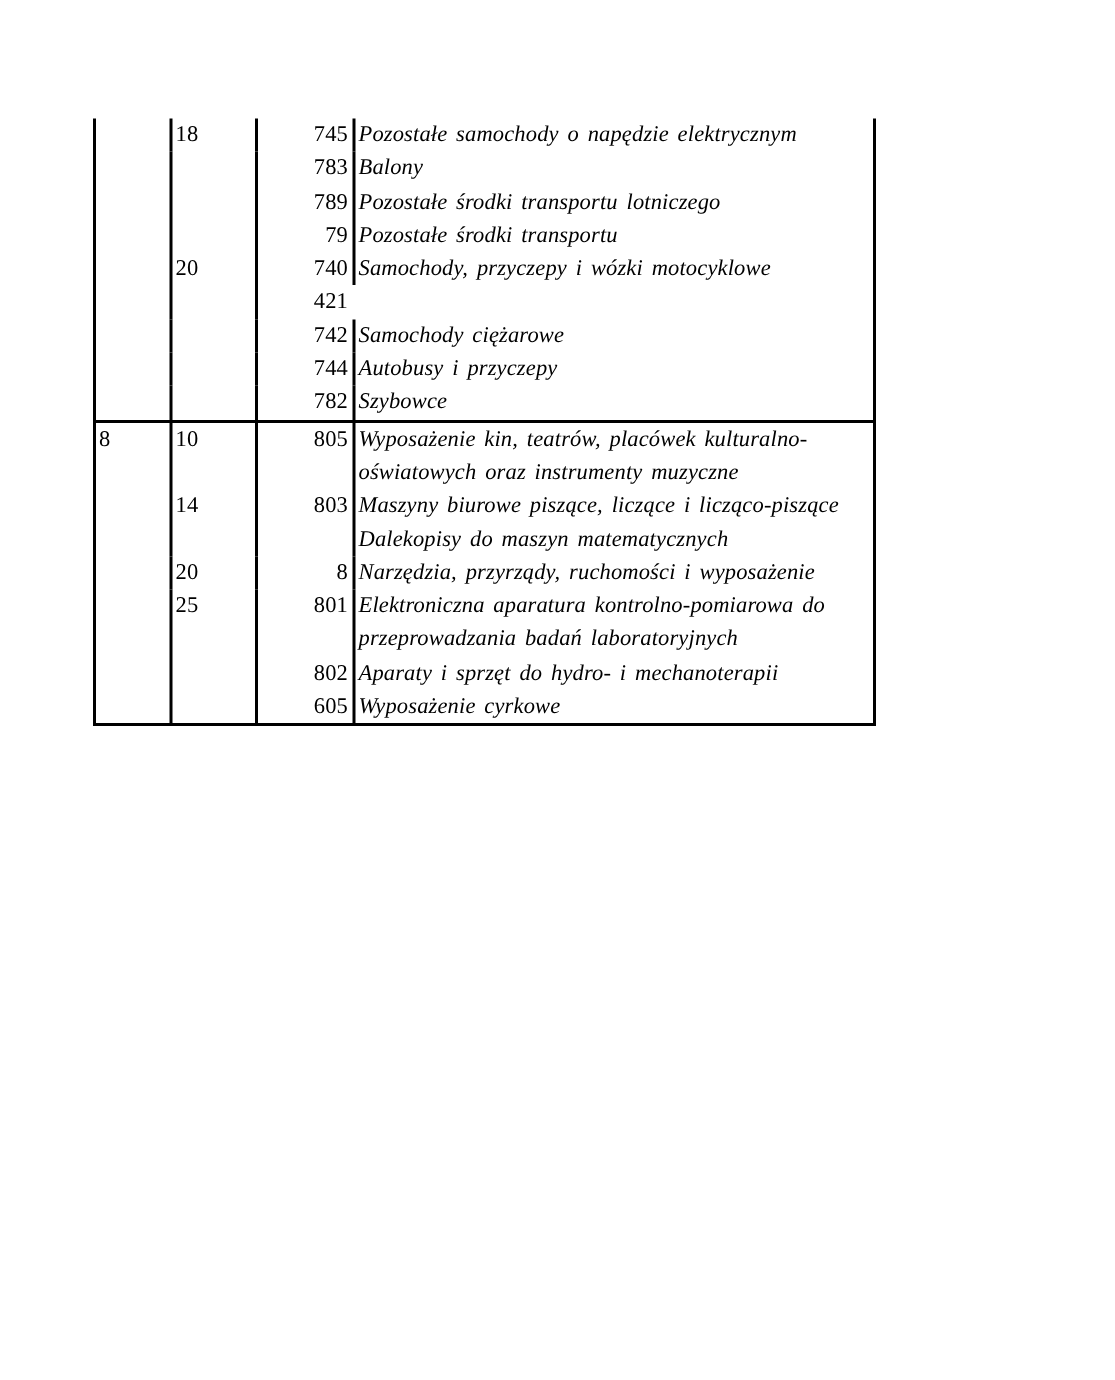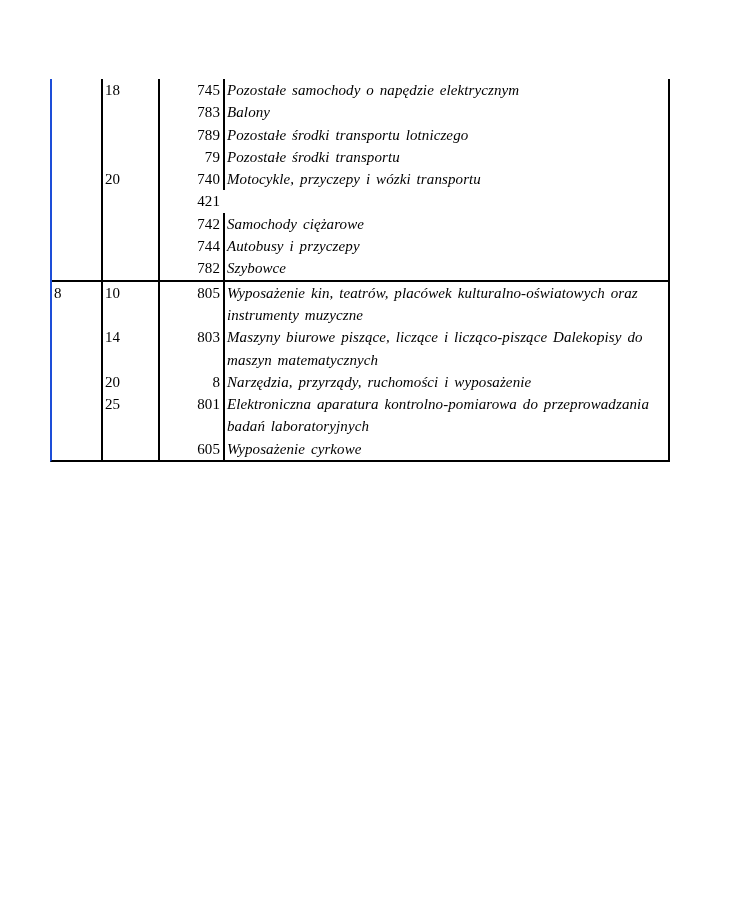--- a/index.html
+++ b/index.html
@@ -7,24 +7,24 @@
   body {
     width: 743px;
     height: 920px;
     position: relative;
     font-family: "Liberation Serif", "DejaVu Serif", serif;
     color: #000000;
     overflow: hidden;
   }
   .doc-table {
     position: absolute;
-    left: 50px;
+    left: 62px;
     top: 79px;
-    width: 620px;
-    border-left: 2px solid #1d4ed8;
+    width: 522px;
+    border-left: 2px solid #000000;
     border-right: 2px solid #000;
     border-bottom: 2px solid #000;
     border-top: none;
     background: #fff;
   }
   .section { width: 100%; }
   .section + .section { border-top: 2px solid #000; }
   .row { display: flex; align-items: stretch; width: 100%; }
   .cell {
     font-size: 15px;
@@ -66,21 +66,21 @@
     <div class="row">
       <div class="cell c-group"></div>
       <div class="cell c-rate"><span></span></div>
       <div class="cell c-sym"><span>79</span></div>
       <div class="cell c-desc"><span>Pozostałe środki transportu</span></div>
     </div>
     <div class="row">
       <div class="cell c-group"></div>
       <div class="cell c-rate"><span>20</span></div>
       <div class="cell c-sym"><span>740</span></div>
-      <div class="cell c-desc"><span>Motocykle, przyczepy i wózki transportu</span></div>
+      <div class="cell c-desc"><span>Samochody, przyczepy i wózki motocyklowe</span></div>
     </div>
     <div class="row">
       <div class="cell c-group"></div>
       <div class="cell c-rate"><span></span></div>
       <div class="cell c-sym"><span>421</span></div>
     </div>
     <div class="row">
       <div class="cell c-group"></div>
       <div class="cell c-rate"><span></span></div>
       <div class="cell c-sym"><span>742</span></div>
@@ -121,18 +121,24 @@
     </div>
     <div class="row">
       <div class="cell c-group"></div>
       <div class="cell c-rate"><span>25</span></div>
       <div class="cell c-sym"><span>801</span></div>
       <div class="cell c-desc"><span>Elektroniczna aparatura kontrolno-pomiarowa do przeprowadzania badań laboratoryjnych</span></div>
     </div>
     <div class="row">
       <div class="cell c-group"></div>
       <div class="cell c-rate"><span></span></div>
+      <div class="cell c-sym"><span>802</span></div>
+      <div class="cell c-desc"><span>Aparaty i sprzęt do hydro- i mechanoterapii</span></div>
+    </div>
+    <div class="row">
+      <div class="cell c-group"></div>
+      <div class="cell c-rate"><span></span></div>
       <div class="cell c-sym"><span>605</span></div>
       <div class="cell c-desc"><span>Wyposażenie cyrkowe</span></div>
     </div>
   </div>
 
 </div>
 
 </body></html>

